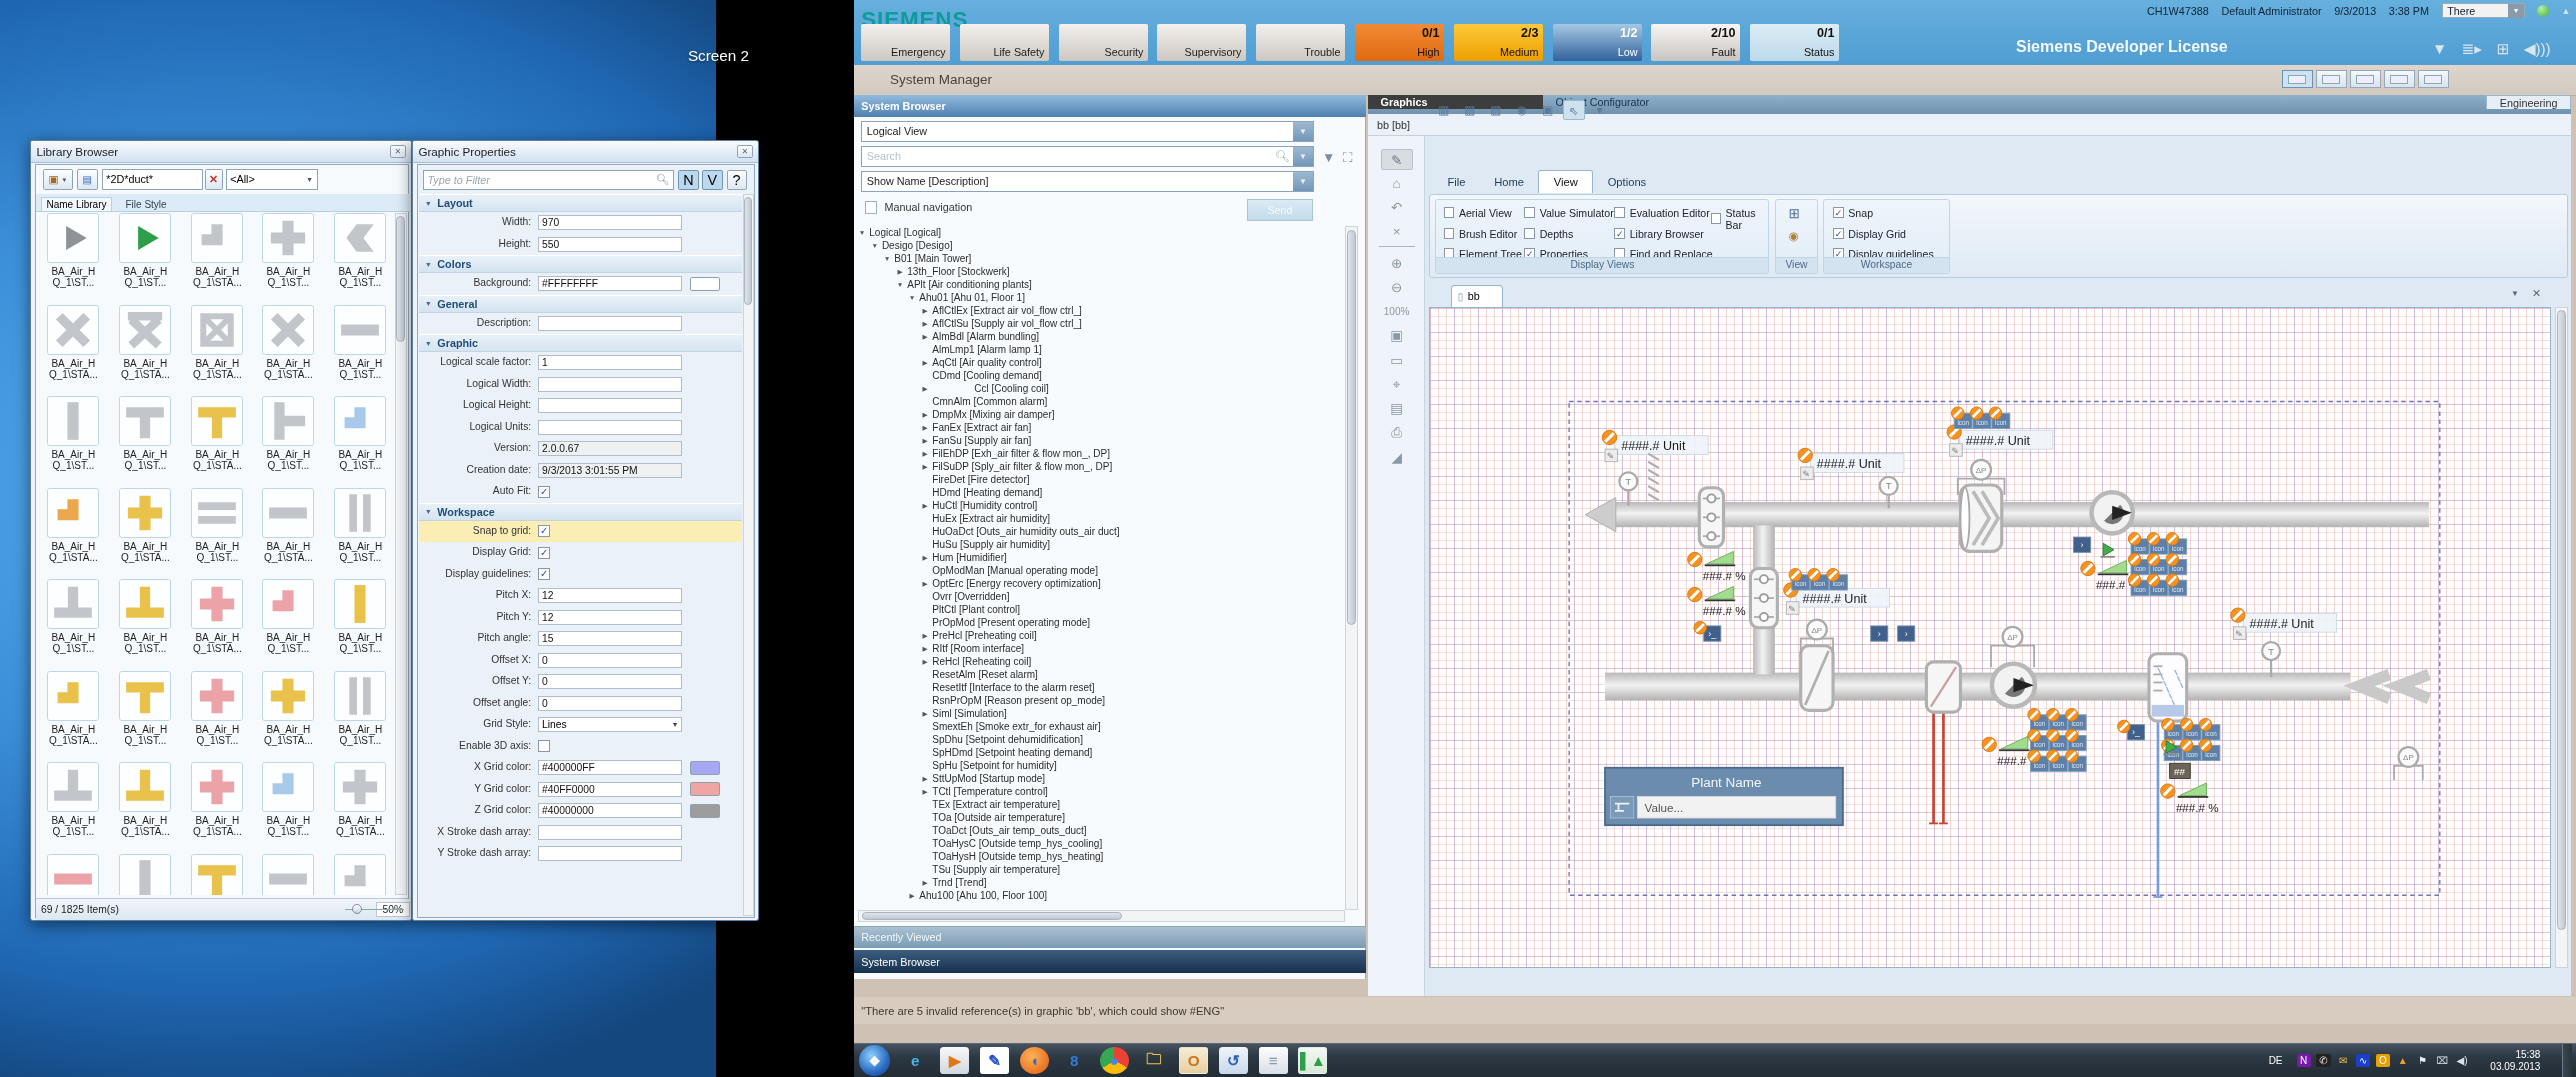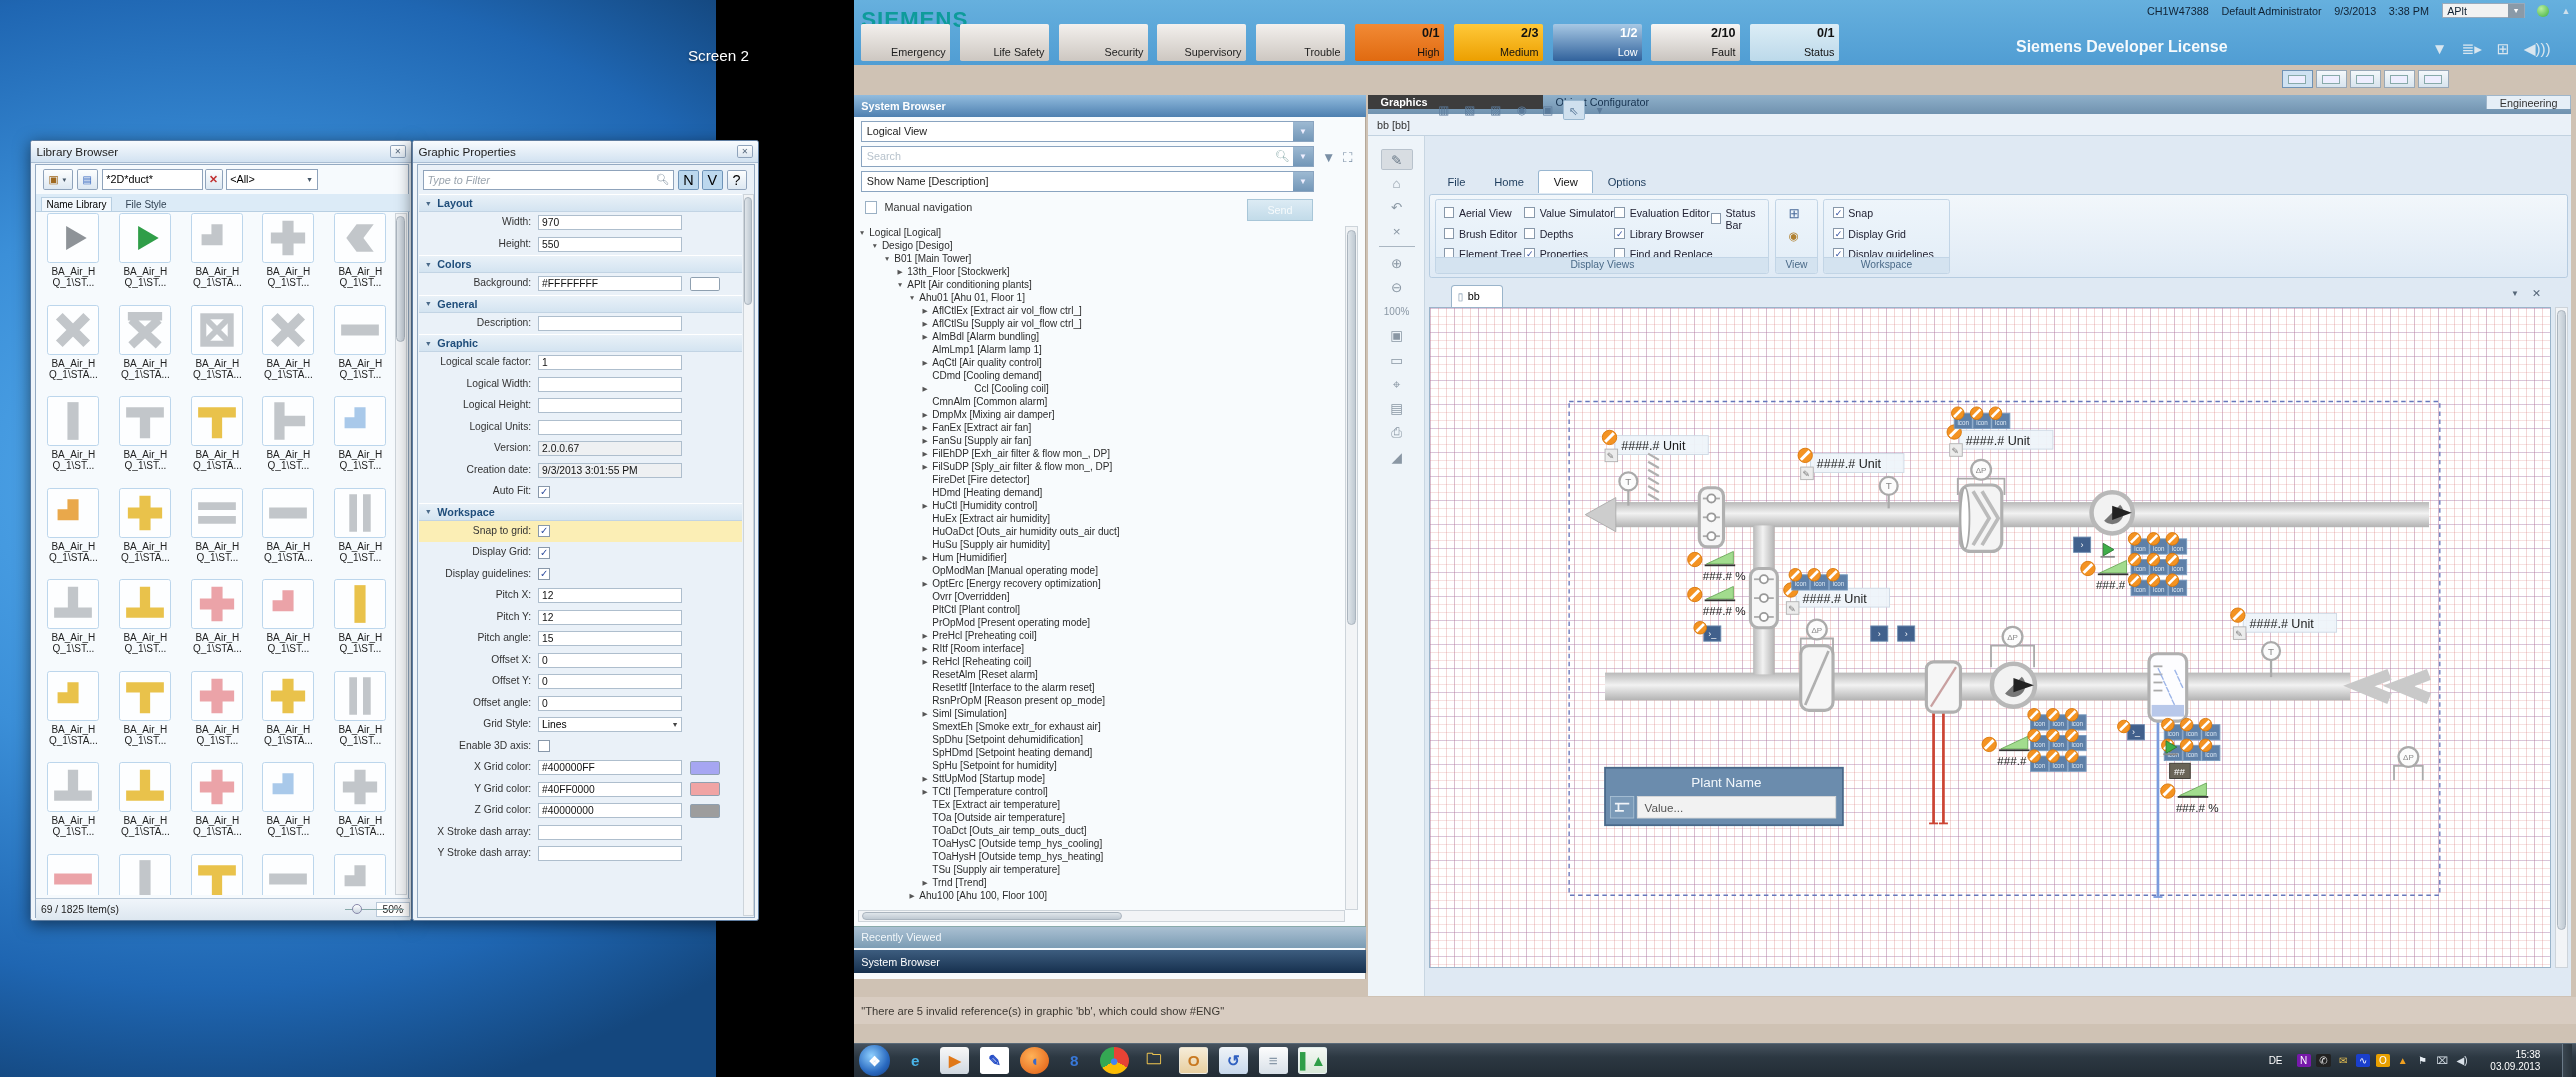--- a/index.html
+++ b/index.html
@@ -570,21 +570,21 @@
 
 <div id="screen-right" class="abs">
   <div id="hdr" class="abs">
     <div id="logo" class="abs">SIEMENS</div>
     <div id="hdr-right1" class="abs">
       <span>CH1W47388</span>
       <span>Default Administrator</span>
       <span>9/3/2013</span>
       <span>3:38 PM</span>
       <span id="menu-box">
-        <span>APlt</span>
+        <span>There</span>
         <span class="ab">▼</span>
         </span>
       <span style="width:11.7px;height:11.7px;border-radius:50%;background:radial-gradient(circle at 35% 30%,#b8f0a0,#3fae3f);"></span>
       <span style="color:#cfe0ec;font-size:9px;">▲</span>
     </div>
     <div id="license" class="abs">Siemens Developer License</div>
     <div id="hdr-icons" class="abs">
       <span>▼</span>
       <span>≣▸</span>
       <span>⊞</span>
@@ -622,20 +622,23 @@
           <div class="cnt">2/10</div>
           <div class="lb">Fault</div>
         </div>
         <div class="alarm" style="left: 896px; background: linear-gradient(rgb(220, 237, 246), rgb(188, 217, 234)); color: rgb(17, 17, 17); border-color: rgb(140, 180, 204);">
           <div class="cnt">0/1</div>
           <div class="lb">Status</div>
         </div>
       </div>
   </div>
 
+  <div id="sysmgr" class="abs">
+    <span class="t">System Manager</span>
+  </div>
   <div id="layout-btns">
       <div class="layout-btn on" style="left: 1428px;">
         <i></i>
       </div>
       <div class="layout-btn" style="left: 1462px;">
         <i></i>
       </div>
       <div class="layout-btn" style="left: 1496px;">
         <i></i>
       </div>

